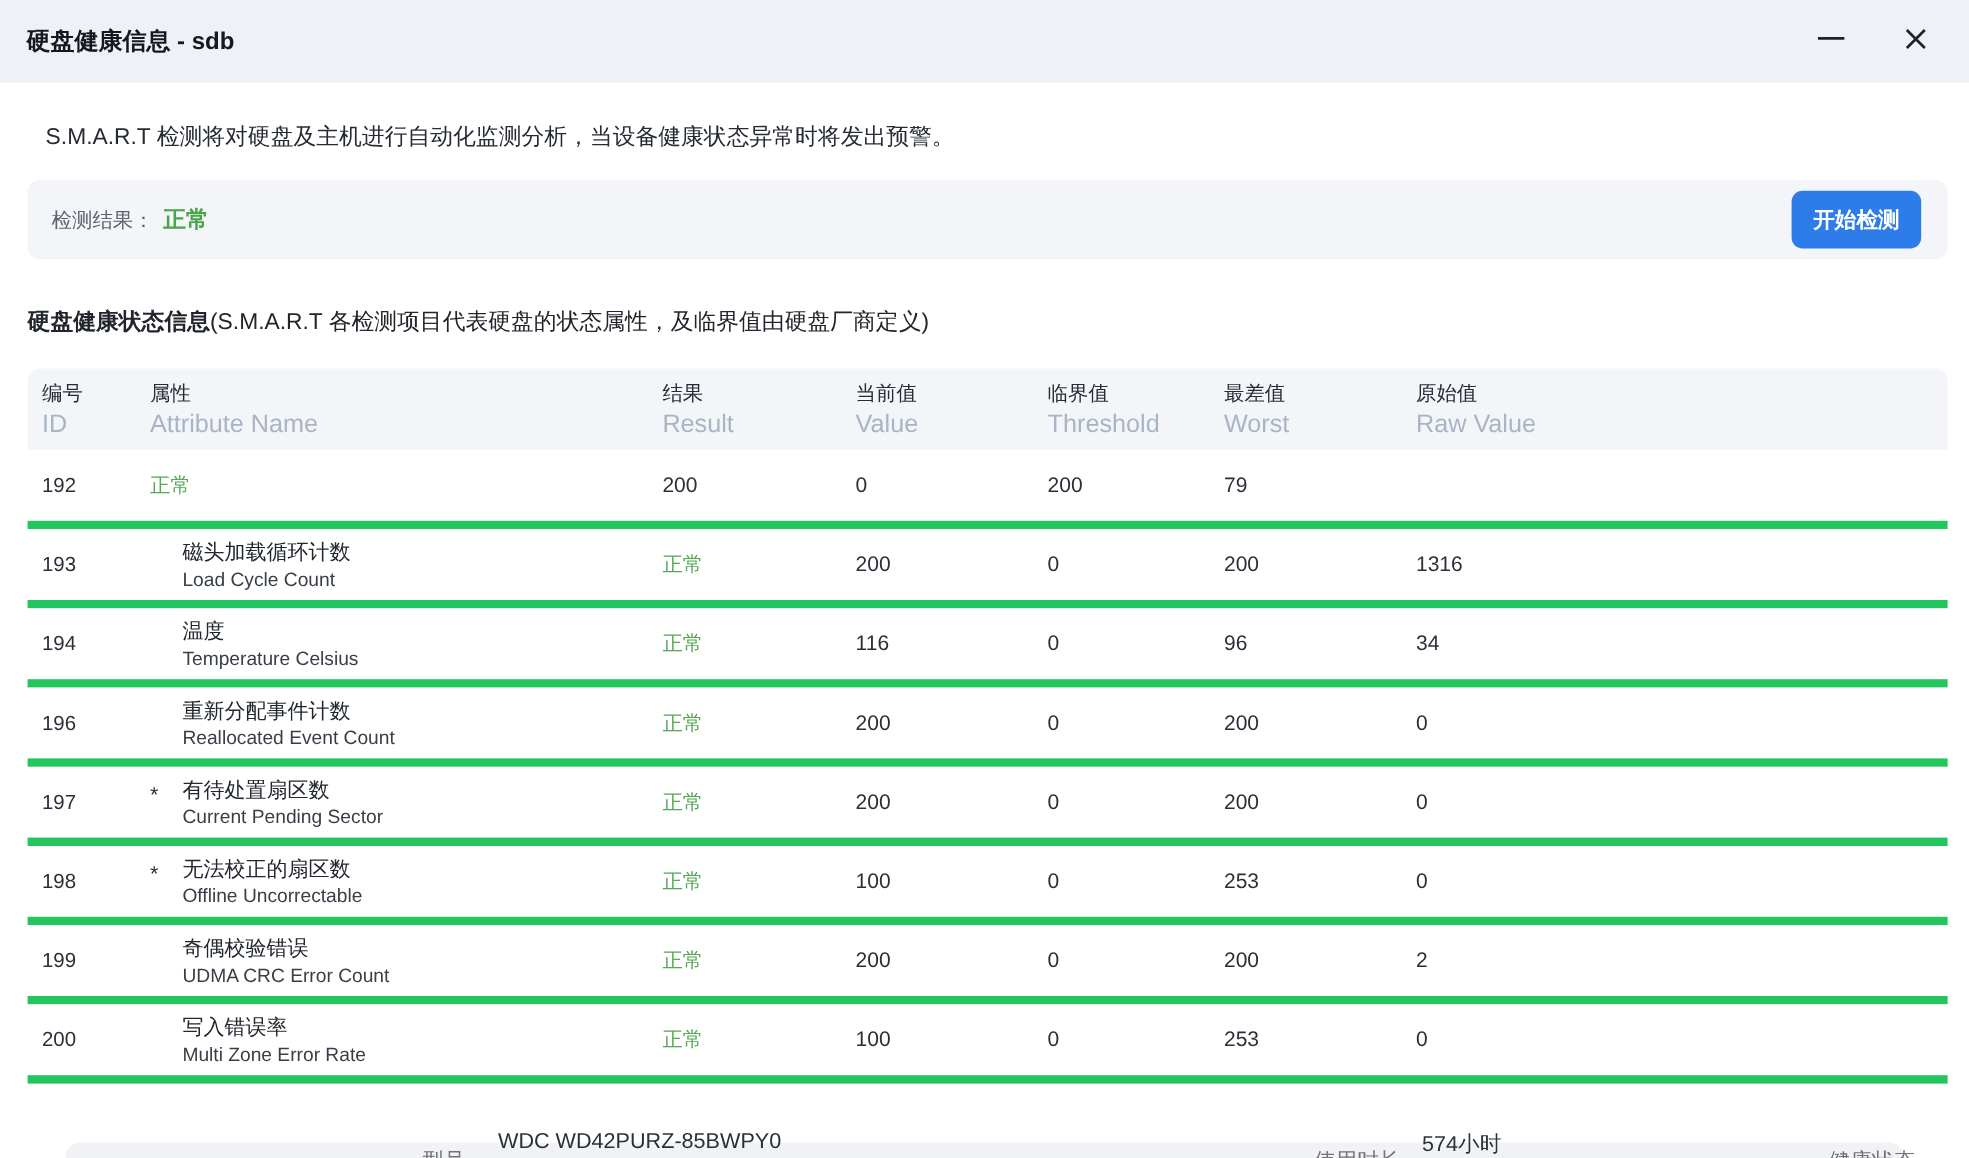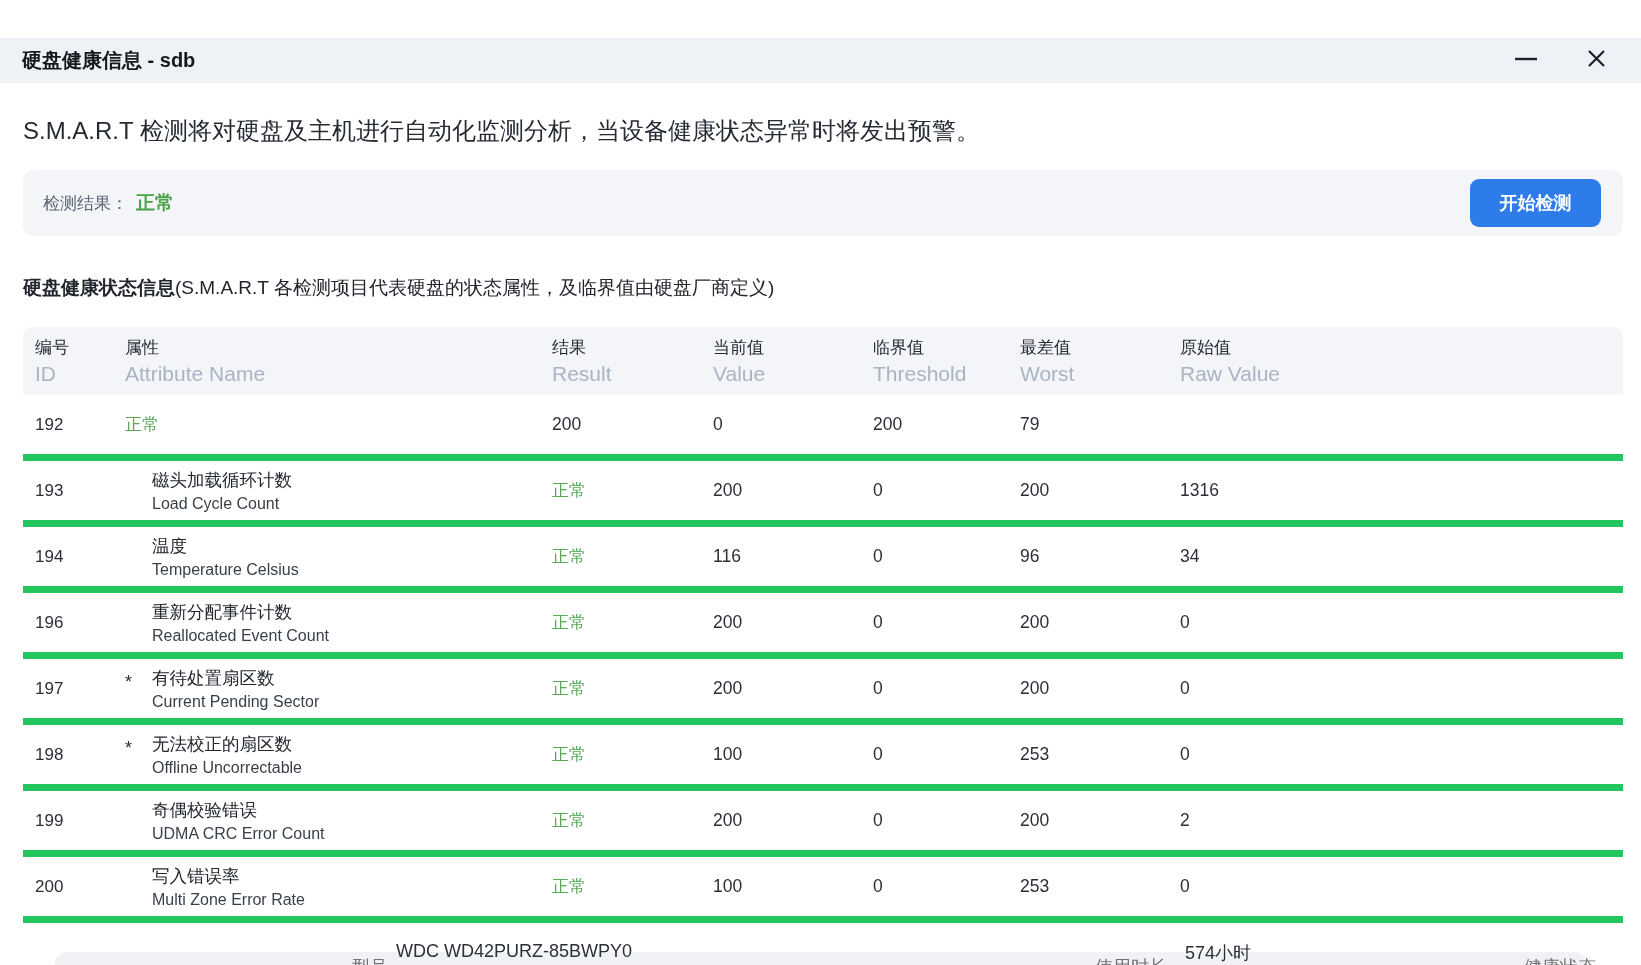--- a/index.html
+++ b/index.html
@@ -3,38 +3,37 @@
 <meta charset="utf-8">
 <style>
   * { margin:0; padding:0; box-sizing:border-box; }
   html,body { width:1641px; height:965px; }
   body {
     position:relative; overflow:hidden; background:#ffffff;
     font-family:"Liberation Sans", sans-serif; color:#2b3038;
   }
   
   .titlebar {
-    height:45px; background:#eef1f5; display:flex; align-items:center;
+    height:69px; background:#eef1f5; display:flex; align-items:center;
     padding:0 24px 0 22px;
-    margin-top:38px;
   }
   .titlebar .title { font-size:20px; font-weight:bold; color:#15181d; }
   .win-controls { margin-left:auto; display:flex; gap:40px; align-items:center; padding-right:6px; }
   .win-btn { width:30px; height:30px; display:flex; align-items:center; justify-content:center; cursor:pointer; }
   
-  .desc { margin:32px 24px 0 23px; font-size:24px; color:#262b33; }
+  .desc { margin:32px 24px 0 38px; font-size:19px; color:#262b33; }
   
   .result-box {
     margin:23px 18px 0 23px; background:#f3f5f8; border-radius:10px;
     height:66px; display:flex; align-items:center; padding:0 22px 0 20px;
   }
   .result-label { font-size:17px; color:#5a6372; }
   .result-value { font-size:19px; font-weight:bold; color:#4aa44a; margin-left:8px; }
   .start-btn {
-    margin-left:auto; width:131px; height:48px; background:#2d7ce9; color:#ffffff;
+    margin-left:auto; width:108px; height:48px; background:#2d7ce9; color:#ffffff;
     border:none; border-radius:9px; font-size:18px; font-weight:bold;
     font-family:"Liberation Sans", sans-serif; cursor:pointer;
   }
   
   .section-title { margin:39px 24px 0 23px; font-size:19px; color:#22262c; }
   .section-title .strong { font-weight:bold; }
   .section-title .note { font-weight:normal;margin-top:38px; }
   
   .smart-table { margin:26px 18px 0 23px; width:1600px; }
   .tgrid { display:grid; grid-template-columns:92px 427px 161px 160px 147px 160px 1fr; }
@@ -53,21 +52,21 @@
   
   .footer-panel {
     position:absolute; left:55px; right:55px; top:952px; height:60px;
     background:#f0f2f6; border-radius:12px 12px 0 0;
   }
   .footer-text { position:absolute; top:941px; left:0; width:100%; font-size:18px; }
   .footer-text span { position:absolute; white-space:nowrap; }
   .f-label { color:#737373;margin-top:14px; }
   .f-value { color:#2b3038; }
   .f-model-label { left:352px; }
-  .f-model-value { left:396px; }
+  .f-model-value { left:415px; }
   .f-usage-label { left:1095px; }
   .f-usage-value { left:1185px; }
   .f-health-label { left:1524px; }
 </style>
 </head>
 <body>
 
 <div class="titlebar">
   <div class="title">硬盘健康信息 - sdb</div>
   <div class="win-controls">

